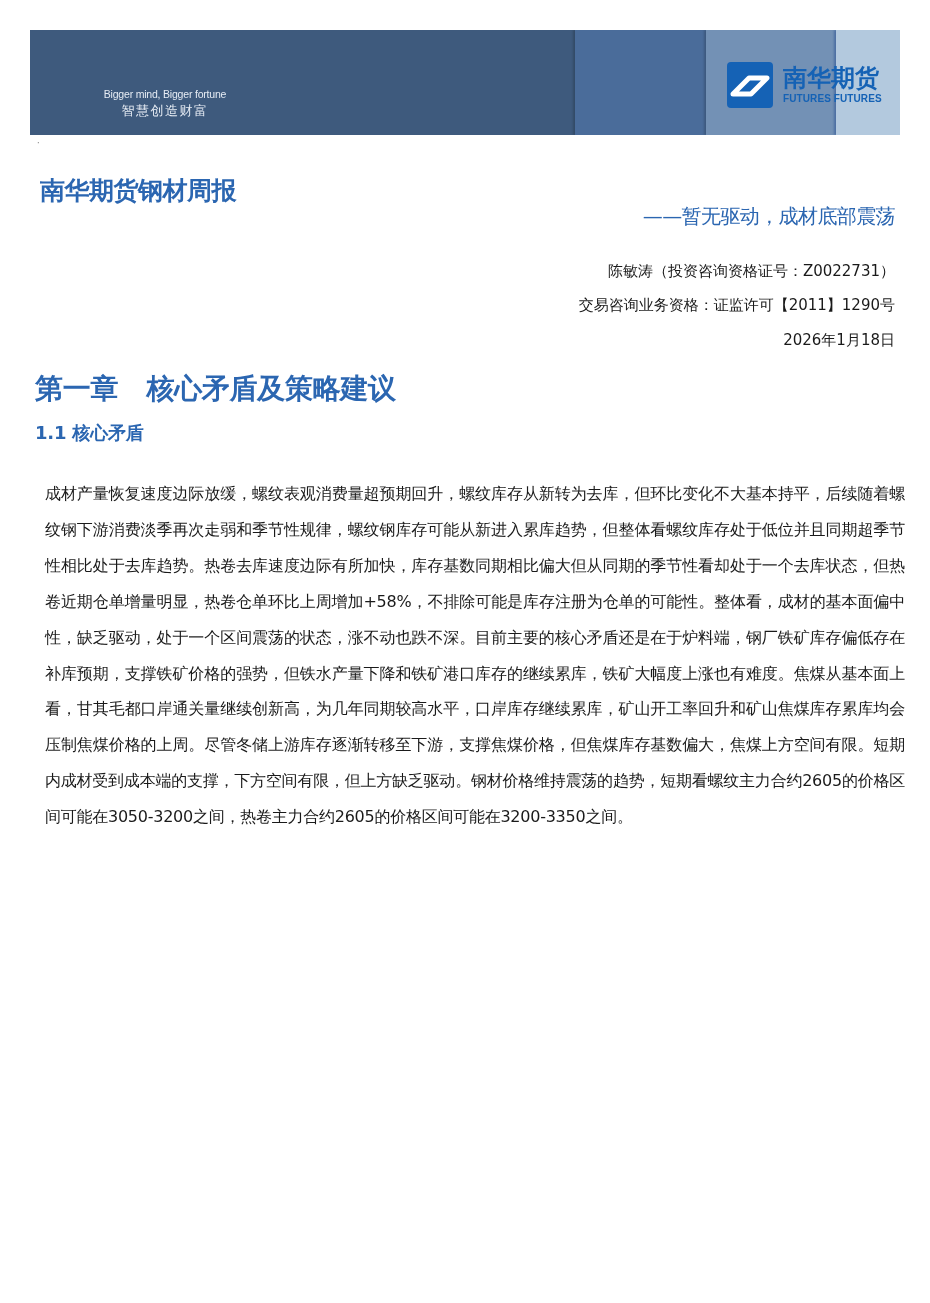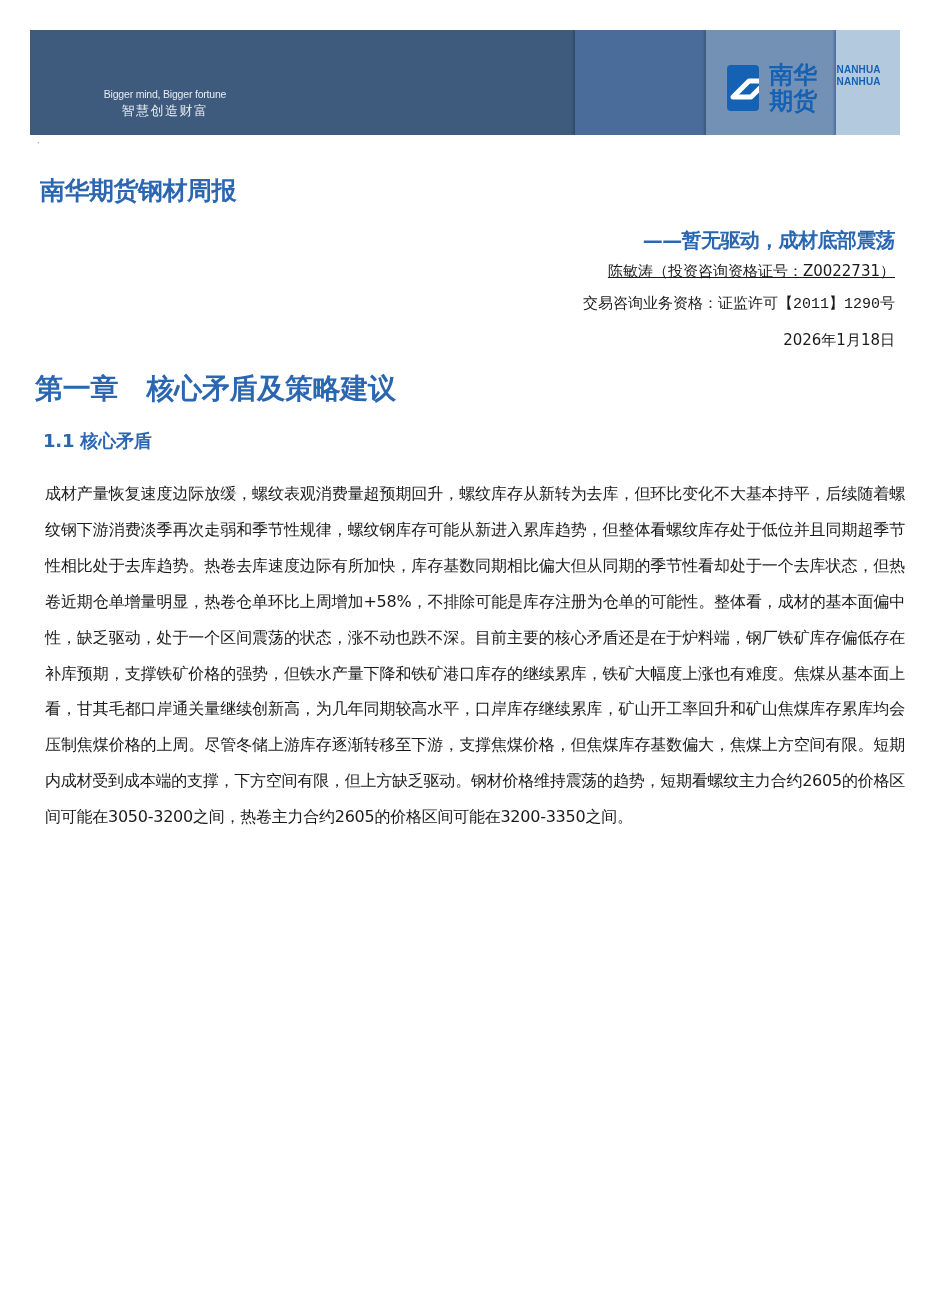--- a/index.html
+++ b/index.html
@@ -63,21 +63,21 @@
       width: 46px;
       height: 46px;
       border-radius: 4px;
       background: #1562b5;
       position: relative;
       overflow: hidden;
     }
     .logo-text {
       margin-left: 10px;
       display: flex;
-      flex-direction: row;
+      flex-direction: column;
     }
     .logo-cn {
       font-size: 24px;
       font-weight: bold;
       color: #1562b5;
       letter-spacing: 0px;
       line-height: 26px;
     }
     .logo-en {
       font-family: "Liberation Sans", sans-serif;
@@ -103,57 +103,57 @@
       margin: 5px;
       font-size: 25px;
       font-weight: bold;
       color: #2b66b1;
       letter-spacing: -0.5px;
       line-height: 36px;
     }
     .subtitle {
       position: absolute;
       right: 35px;
-      top: 225px;
+      top: 201px;
       margin: 0;
       font-size: 20px;
-      font-weight: bold;
+      font-weight: normal;
       color: #2b66b1;
       letter-spacing: -0.6px;
       line-height: 30px;
     }
     .meta-line {
       position: absolute;
       right: 35px;
       font-size: 15px;
       color: #1a1a1a;
       line-height: 22px;
       text-align: right;
       white-space: nowrap;
     }
-    .meta-author { top: 260px; text-decoration: underline; }
-    .meta-license { top: 294px; font-family: Liberation Mono, monospace; }
+    .meta-author { top: 260px; }
+    .meta-license { top: 294px; }
     .meta-date { top: 329px; }
     .chapter-title {
       position: absolute;
       left: 35px;
       top: 372px;
       margin: 0;
       font-size: 28px;
       font-weight: bold;
       color: #2b66b1;
       letter-spacing: -0.3px;
       line-height: 34px;
       white-space: pre;
     }
     .section-title {
       position: absolute;
       left: 35px;
       top: 419px;
-      margin: 8px;
+      margin: 0;
       font-size: 18px;
       font-weight: bold;
       color: #2b66b1;
       letter-spacing: -0.2px;
       line-height: 28px;
     }
     .body-text {
       position: absolute;
       left: 35px;
       top: 466px;
@@ -179,21 +179,21 @@
   <div class="banner-seg seg-3"></div>
   <div class="logo">
     <div class="logo-mark">
       <svg width="46" height="46" viewBox="0 0 46 46">
         <path d="M6 30 L22 14 L40 14 L24 30 Z" fill="none" stroke="#ffffff" stroke-width="5" stroke-linejoin="round" transform="translate(0,2)"></path>
         <path d="M22 16 L38 32" stroke="#1562b5" stroke-width="0"></path>
       </svg>
     </div>
     <div class="logo-text">
       <span class="logo-cn">南华期货</span>
-      <span class="logo-en">NANHUA NANHUA</span>
+      <span class="logo-en">FUTURES FUTURES</span>
     </div>
   </div>
 </div>
 
 <div class="tiny-dot">·</div>
 
 <h1 class="report-title">南华期货钢材周报</h1>
 
 <h2 class="subtitle">——暂无驱动，成材底部震荡</h2>
 

